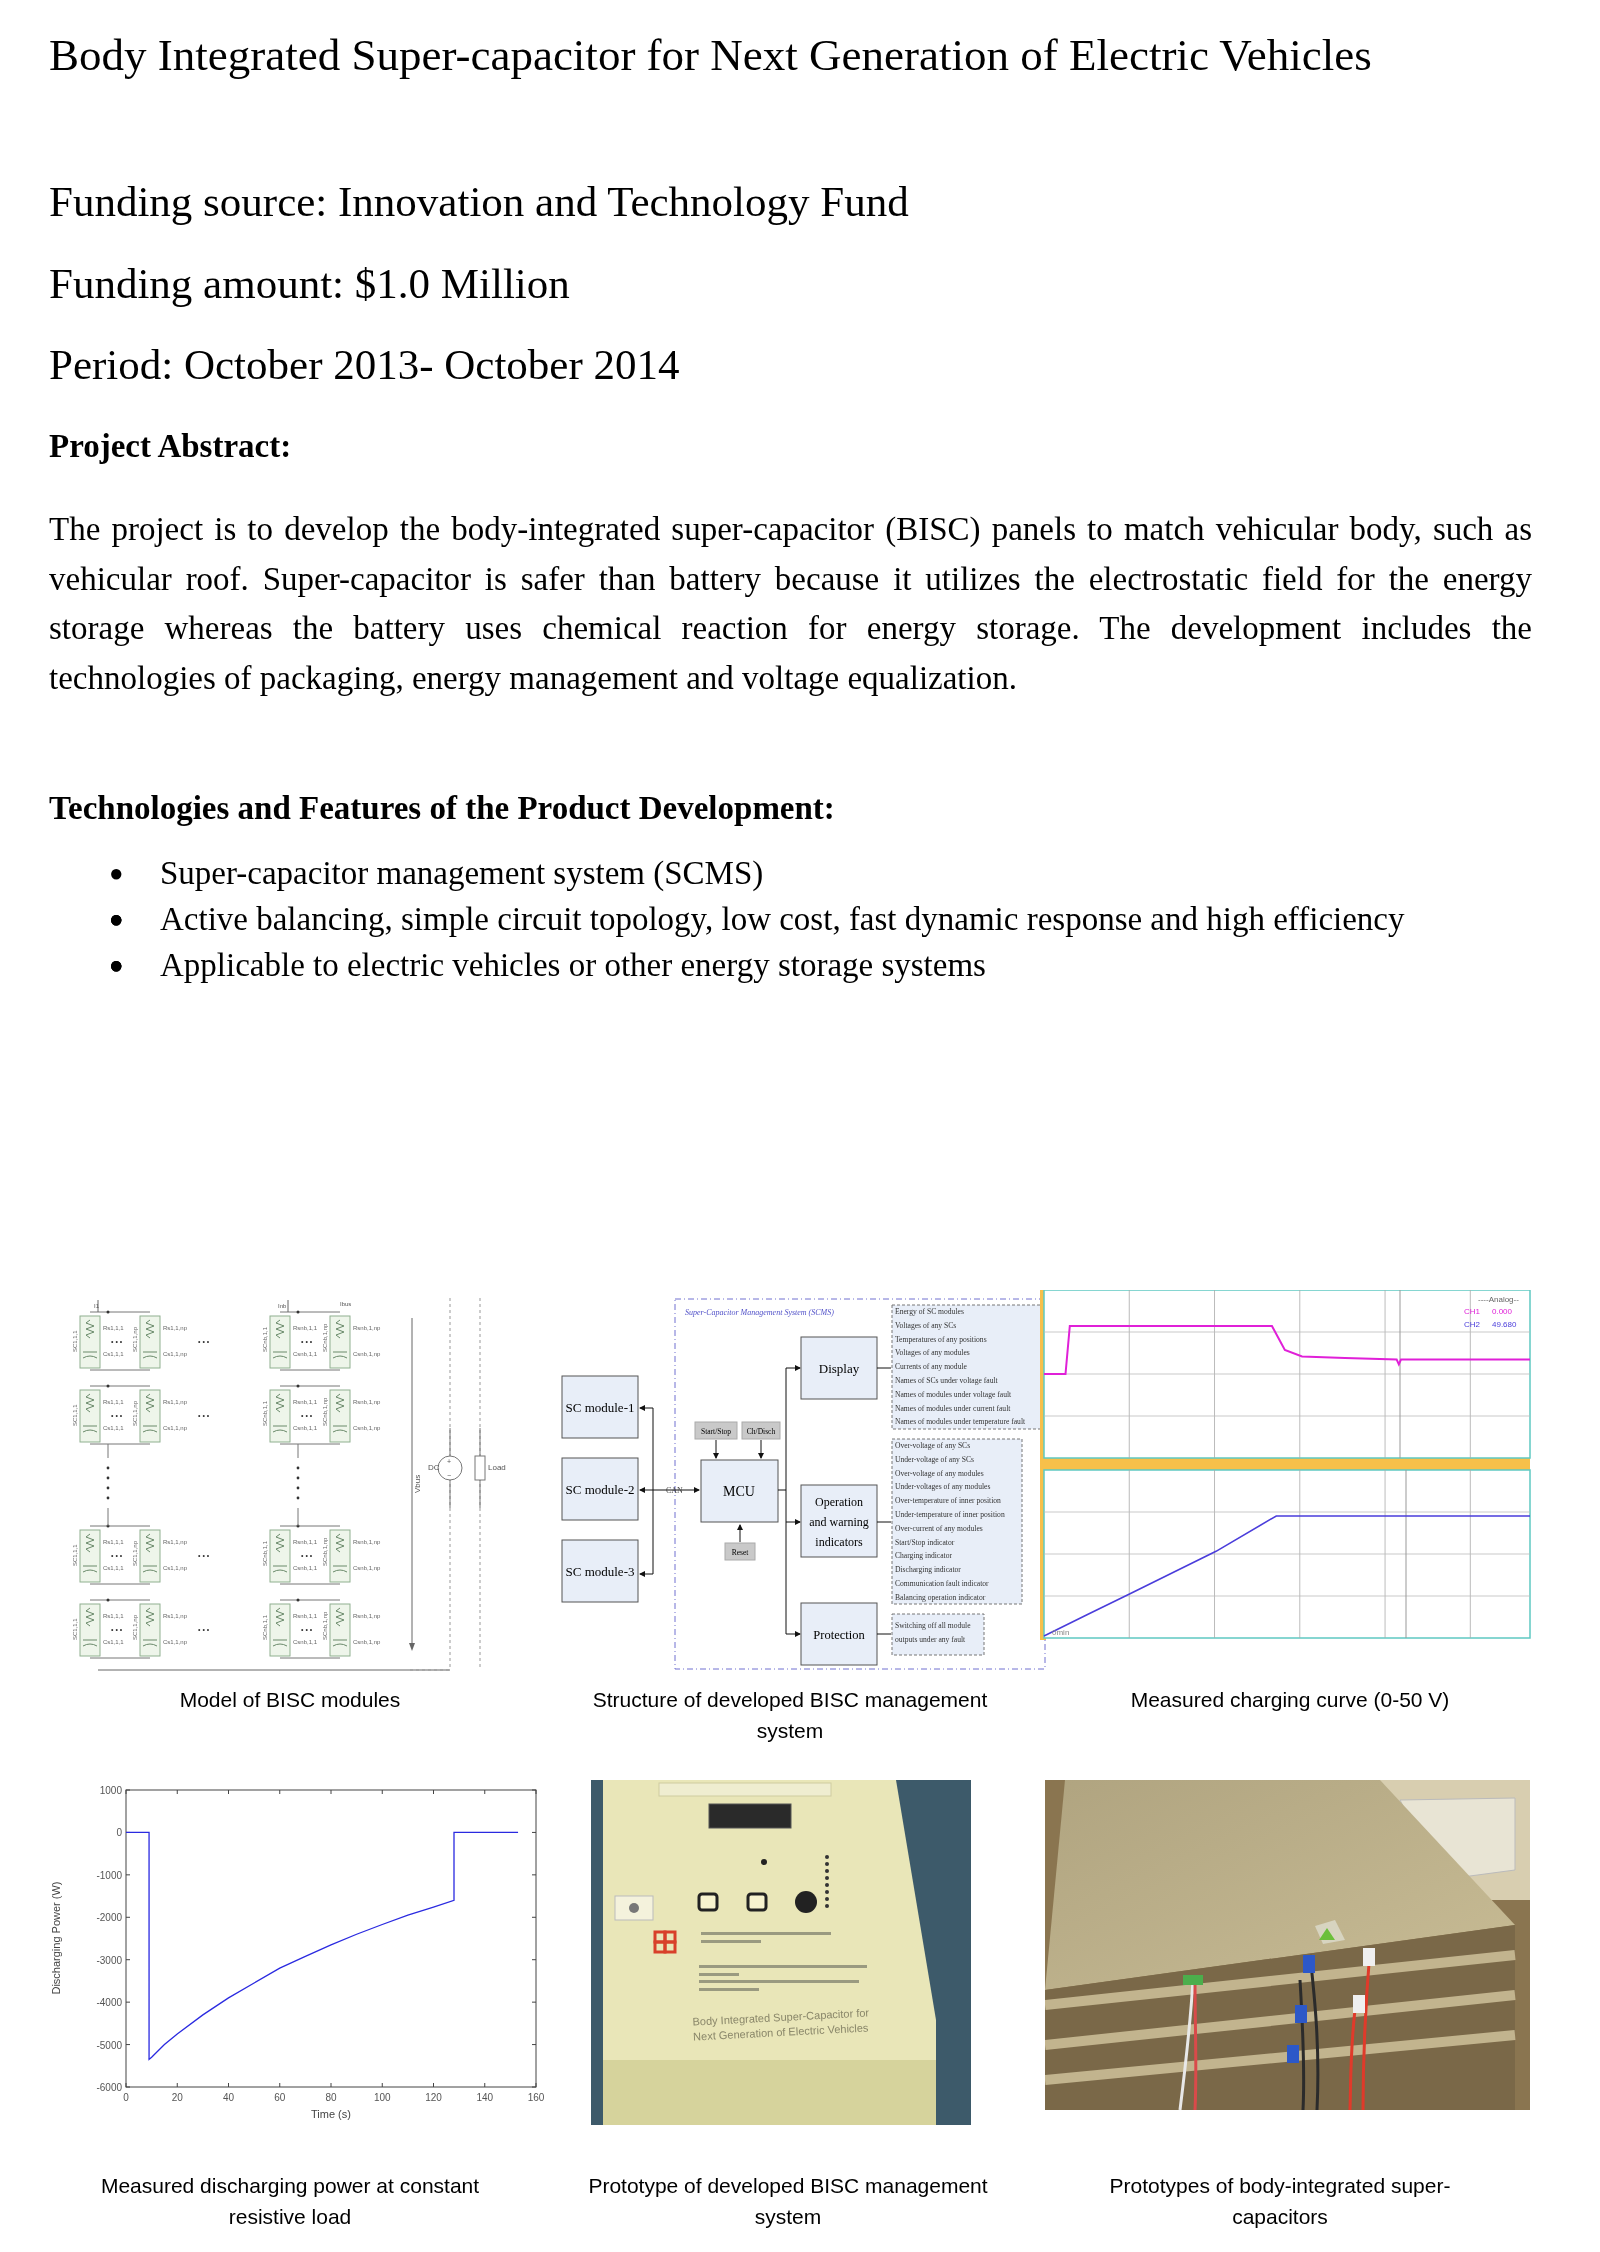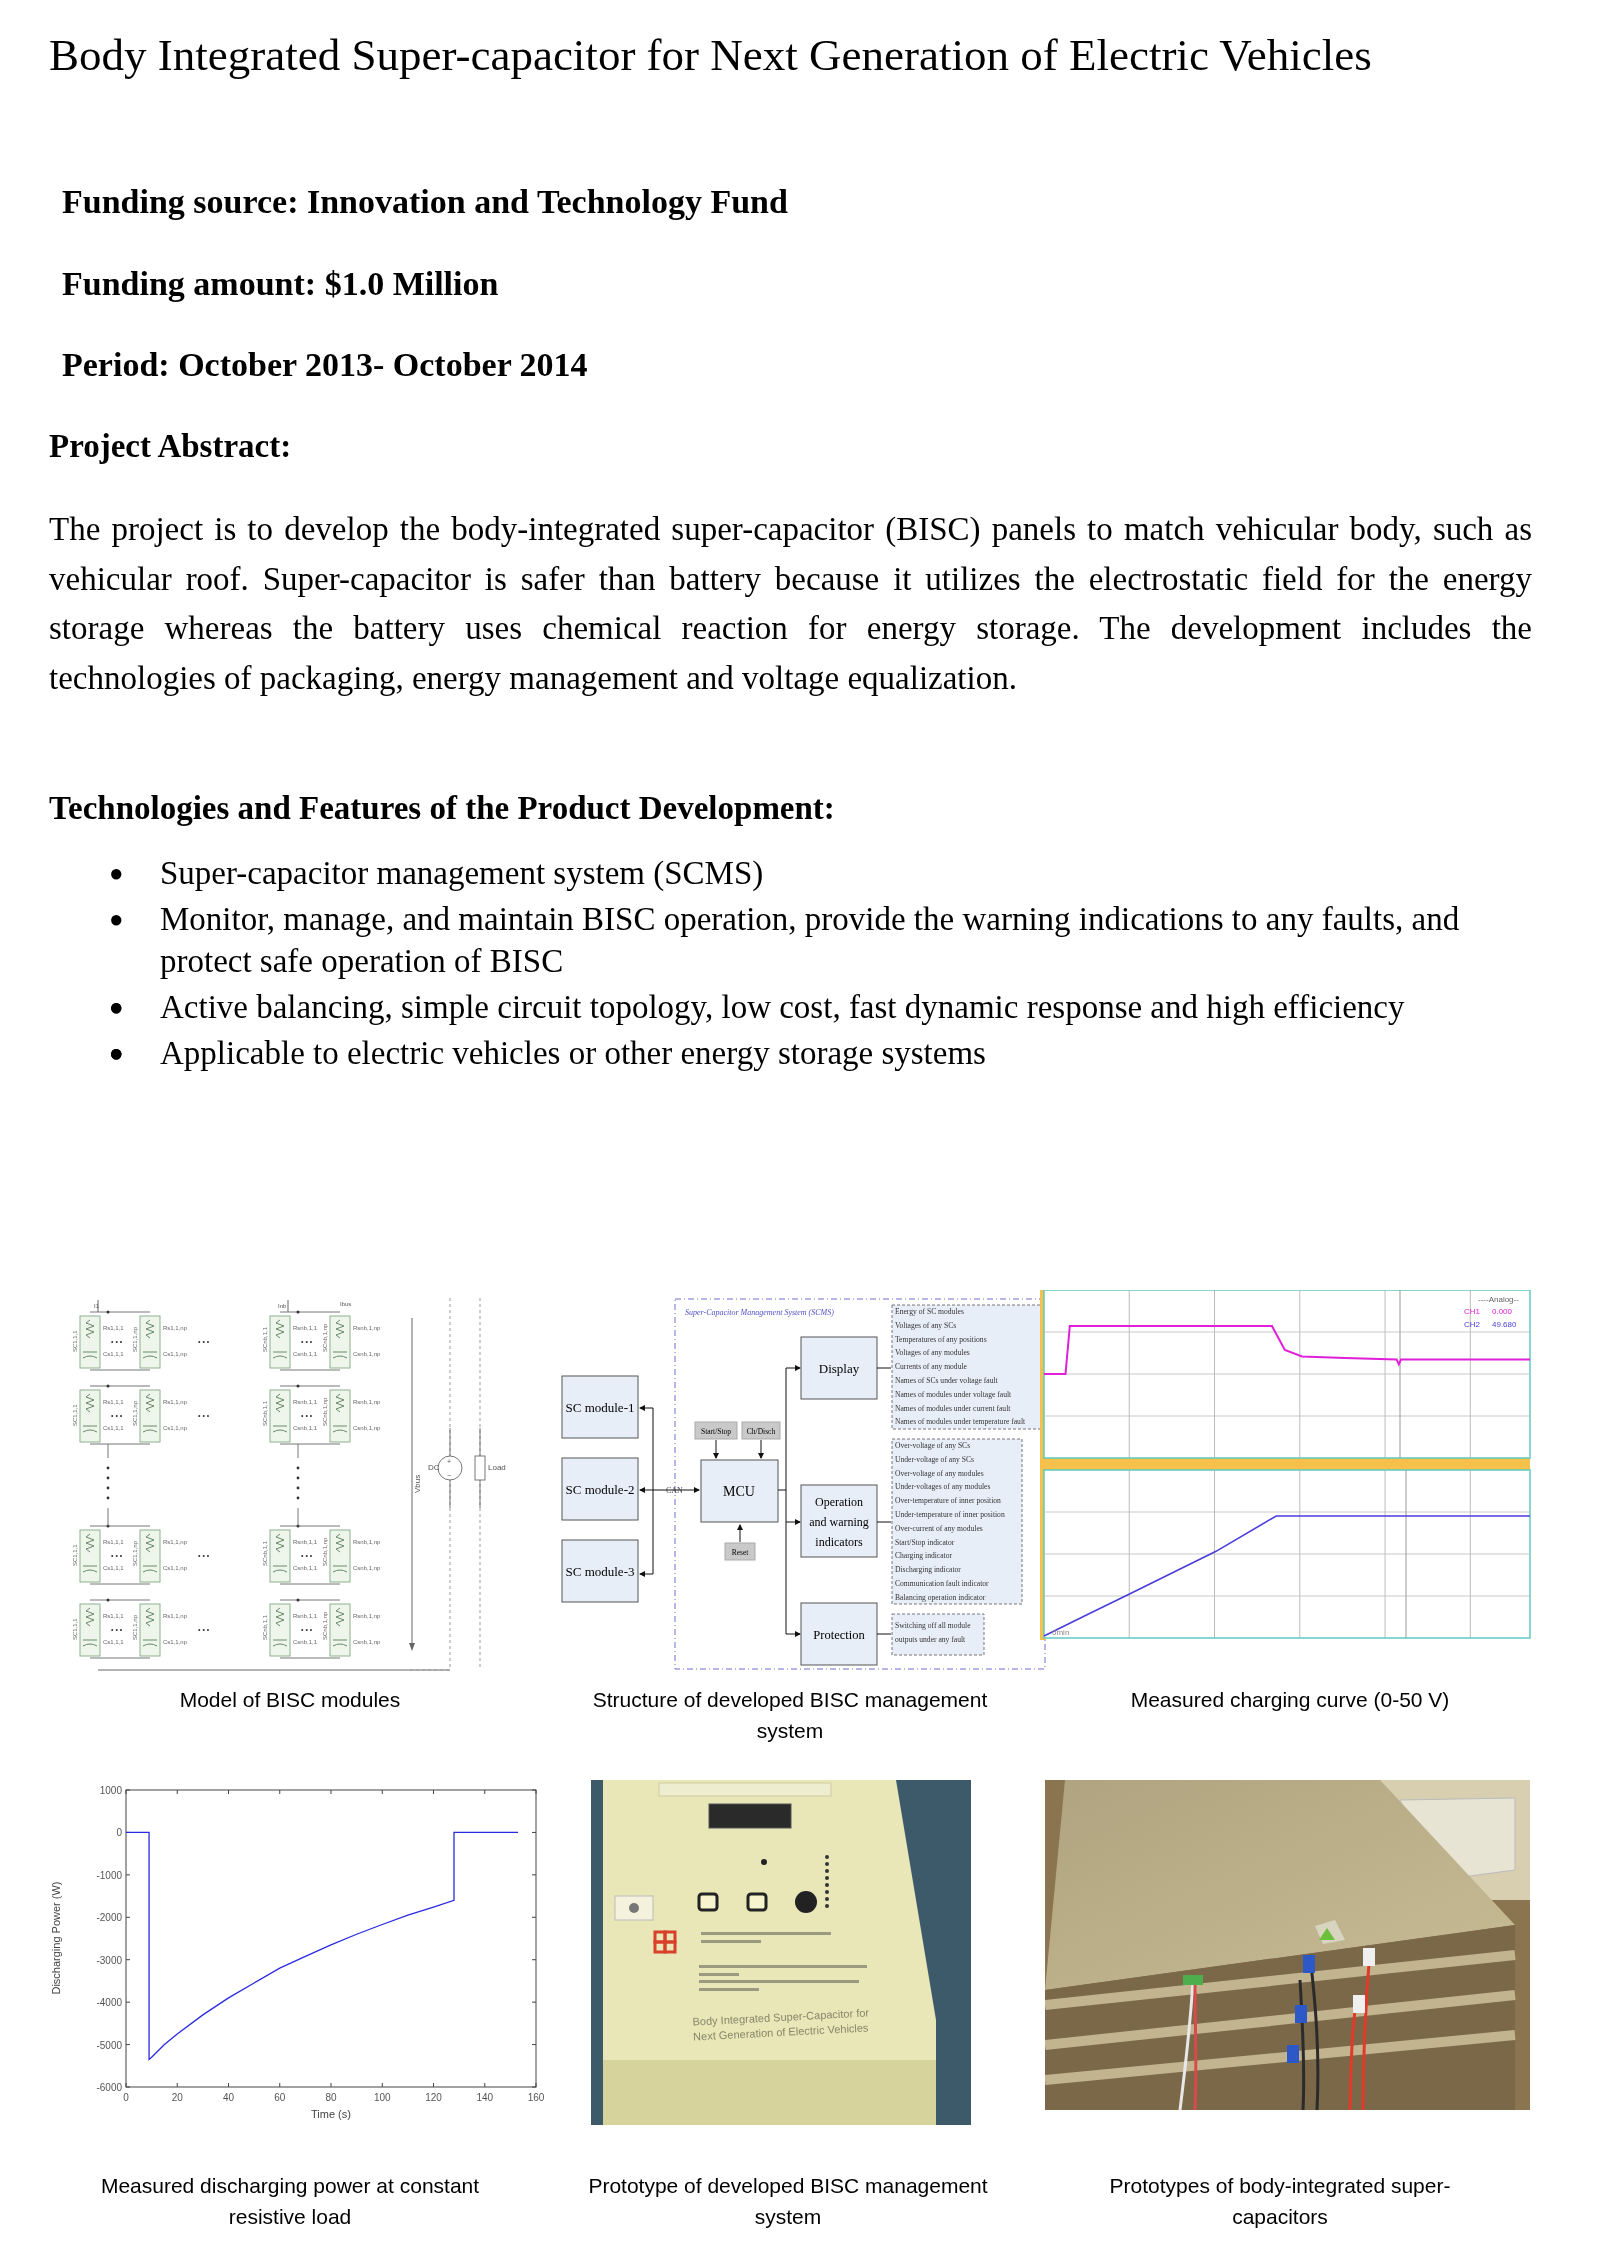--- a/index.html
+++ b/index.html
@@ -1,18 +1,18 @@
 <!DOCTYPE html>
 <html><head>
 <meta charset="utf-8">
 <style>
   html, body { margin: 0; padding: 0; background: #ffffff; }
   body { width: 1600px; height: 2252px; position: relative; overflow: hidden; color: #000; font-family: "Liberation Serif", "DejaVu Serif", serif; }
   .title { position: absolute; left: 49px; top: 22px; width: 1500px; font-size: 45px; font-weight: normal; line-height: 66px; margin: 0; }
-  .meta { position: absolute; left: 62px; font-size: 34px; line-height: 40px; font-weight: bold; }
+  .meta { position: absolute; left: 49px; font-size: 43px; line-height: 40px; }
   .meta1 { top: 182px; } .meta2 { top: 264px; } .meta3 { top: 345px; }
   .h2 { position: absolute; left: 49px; font-size: 33px; font-weight: bold; line-height: 40px; margin: 0; }
   .h2a { top: 426px; } .h2b { top: 788px; }
   .abstract { position: absolute; left: 49px; top: 505px; width: 1483px; font-size: 33px; line-height: 49.5px; text-align: justify; margin: 0; }
   .features { position: absolute; left: 49px; top: 852px; width: 1500px; margin: 0; padding: 0; list-style: none; font-size: 33px; line-height: 42px; }
   .features li { position: relative; padding-left: 111px; margin-bottom: 4px; }
   .features li .bullet { position: absolute; left: 60px; top: 0; font-size: 24px; }
   .fig { position: absolute; }
   .cap { position: absolute; font-family: "Liberation Sans", "DejaVu Sans", sans-serif; font-size: 21px; line-height: 31px; text-align: center; color: #000000; }
   svg text { font-family: "Liberation Sans", "DejaVu Sans", sans-serif; }
@@ -26,21 +26,21 @@
 <div class="meta meta1">Funding source: Innovation and Technology Fund</div>
 <div class="meta meta2">Funding amount: $1.0 Million</div>
 <div class="meta meta3">Period: October 2013- October 2014</div>
 
 <h2 class="h2 h2a">Project Abstract:</h2>
 <p class="abstract">The project is to develop the body-integrated super-capacitor (BISC) panels to match vehicular body, such as vehicular roof. Super-capacitor is safer than battery because it utilizes the electrostatic field for the energy storage whereas the battery uses chemical reaction for energy storage. The development includes the technologies of packaging, energy management and voltage equalization.</p>
 
 <h2 class="h2 h2b">Technologies and Features of the Product Development:</h2>
 <ul class="features">
   <li><span class="bullet">●</span><span>Super-capacitor management  system (SCMS)</span></li>
-  <li><span class="bullet">●</span><span>Monitor, manage, and maintain BISC operation, provide the warning indications to any faults, and protect safe operation of BISC</span></li>
+  <li><span class="bullet">●</span></li>
   <li><span class="bullet">●</span></li>
   <li><span class="bullet">●</span><span>Active balancing, simple circuit topology, low cost, fast dynamic response and high efficiency</span></li>
   <li><span class="bullet">●</span></li>
   <li><span class="bullet">●</span></li>
   <li><span class="bullet">●</span><span>Applicable to electric vehicles or other energy storage systems</span></li>
 </ul>
 
 <svg class="fig" style="left:50px; top:1298px;" width="470" height="380" viewBox="0 0 470 380">
   <g id="model-cells">
       <line x1="40" y1="14" x2="100" y2="14" stroke="#777" stroke-width="1"></line>

